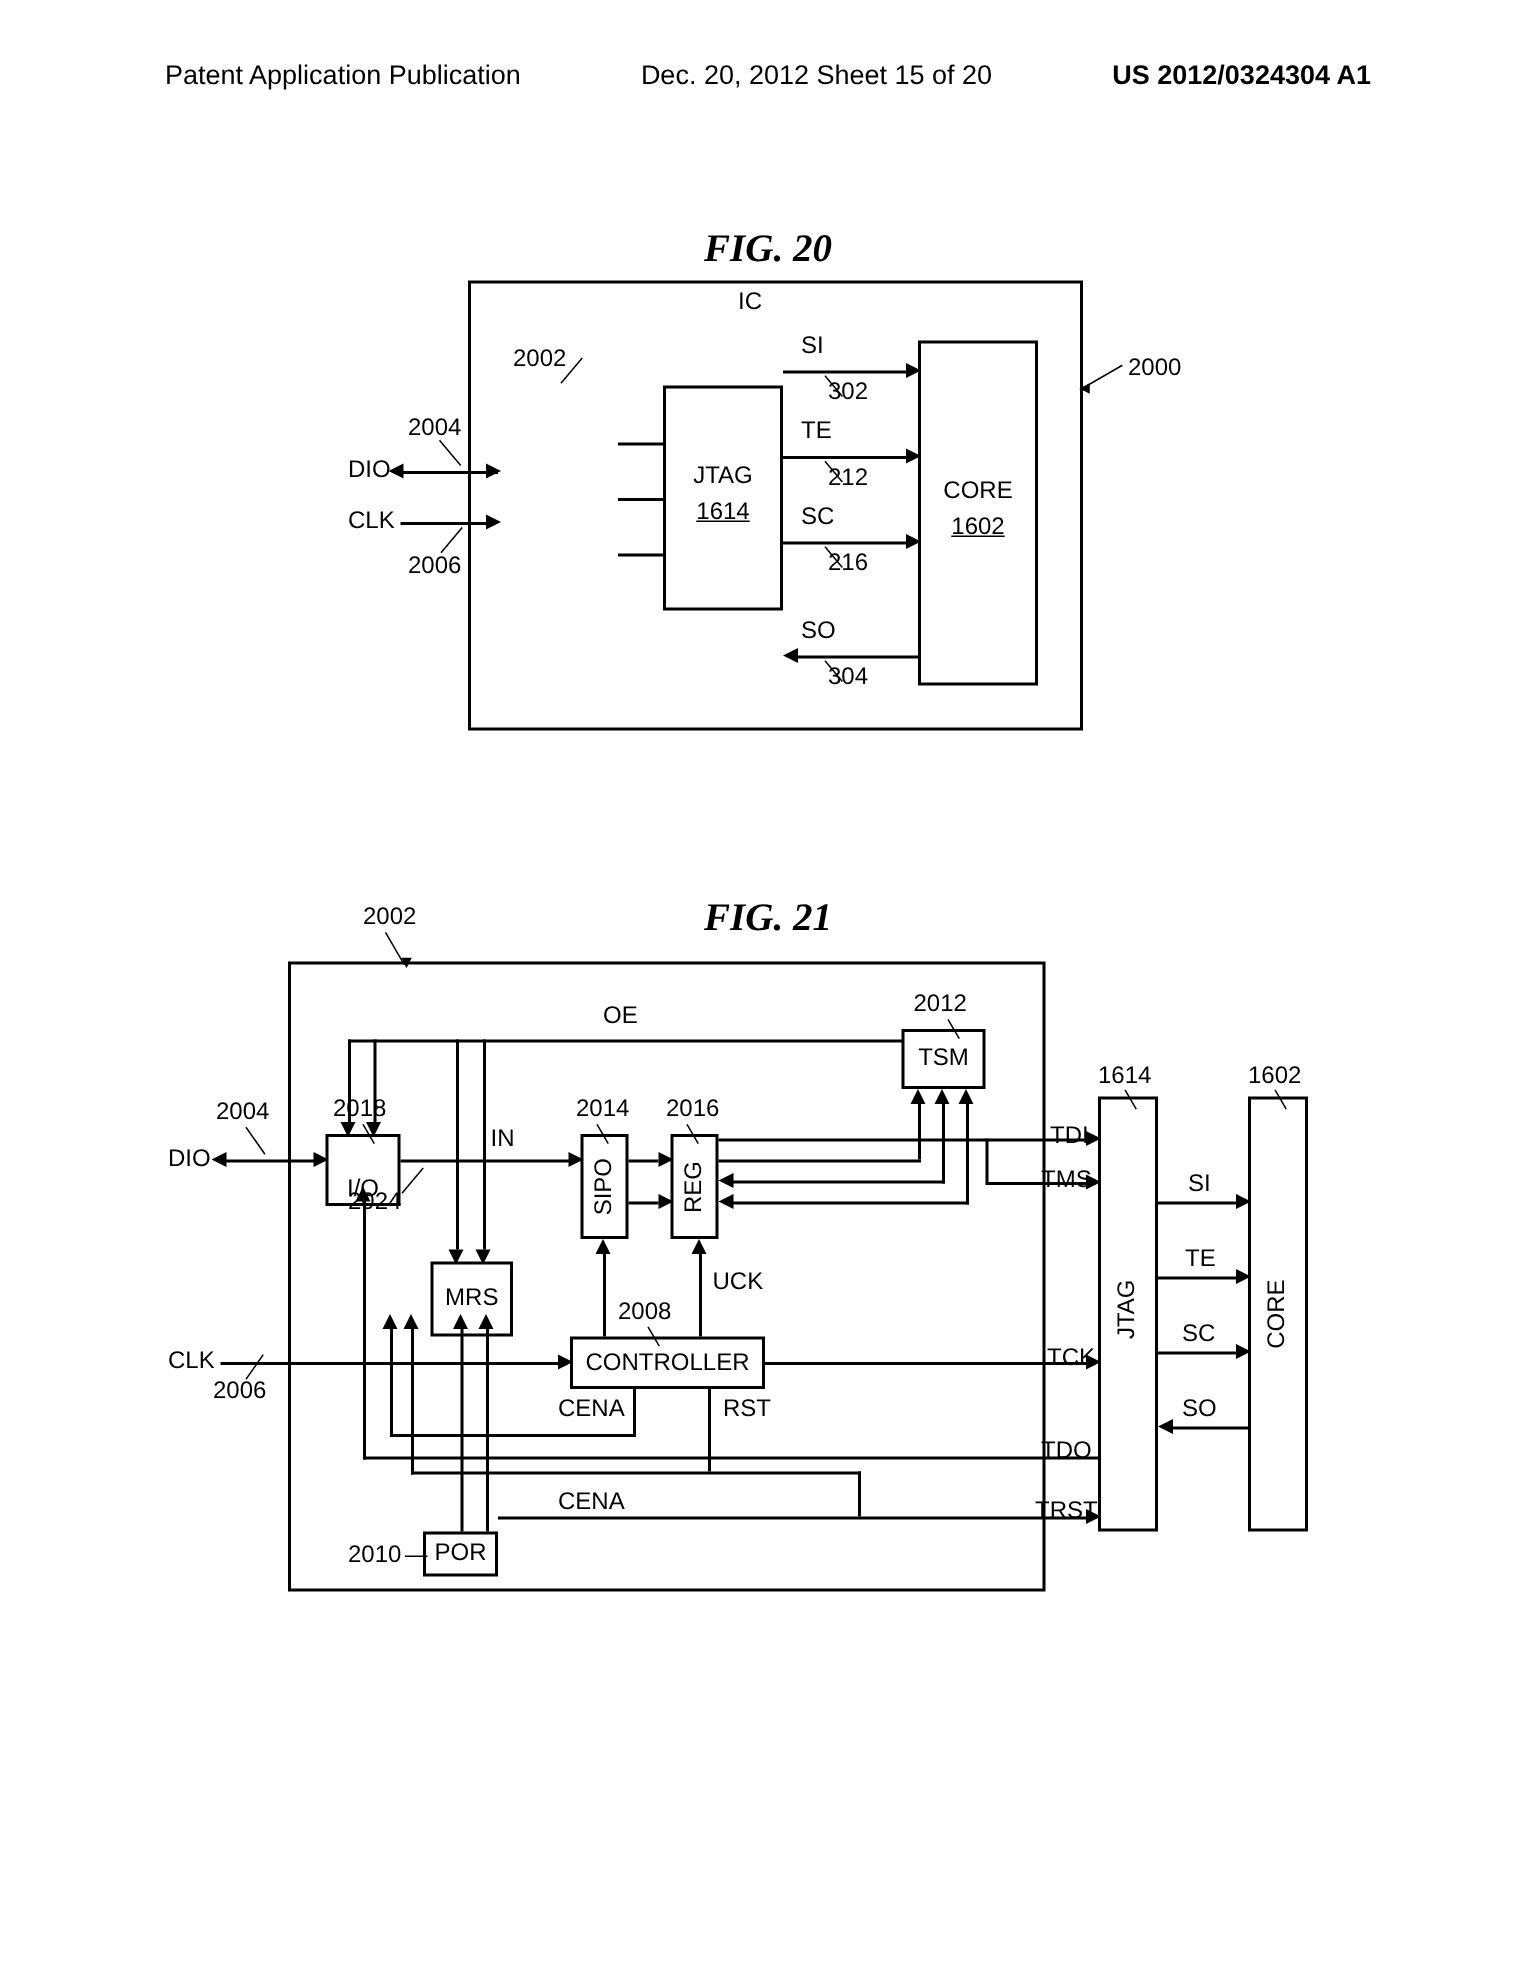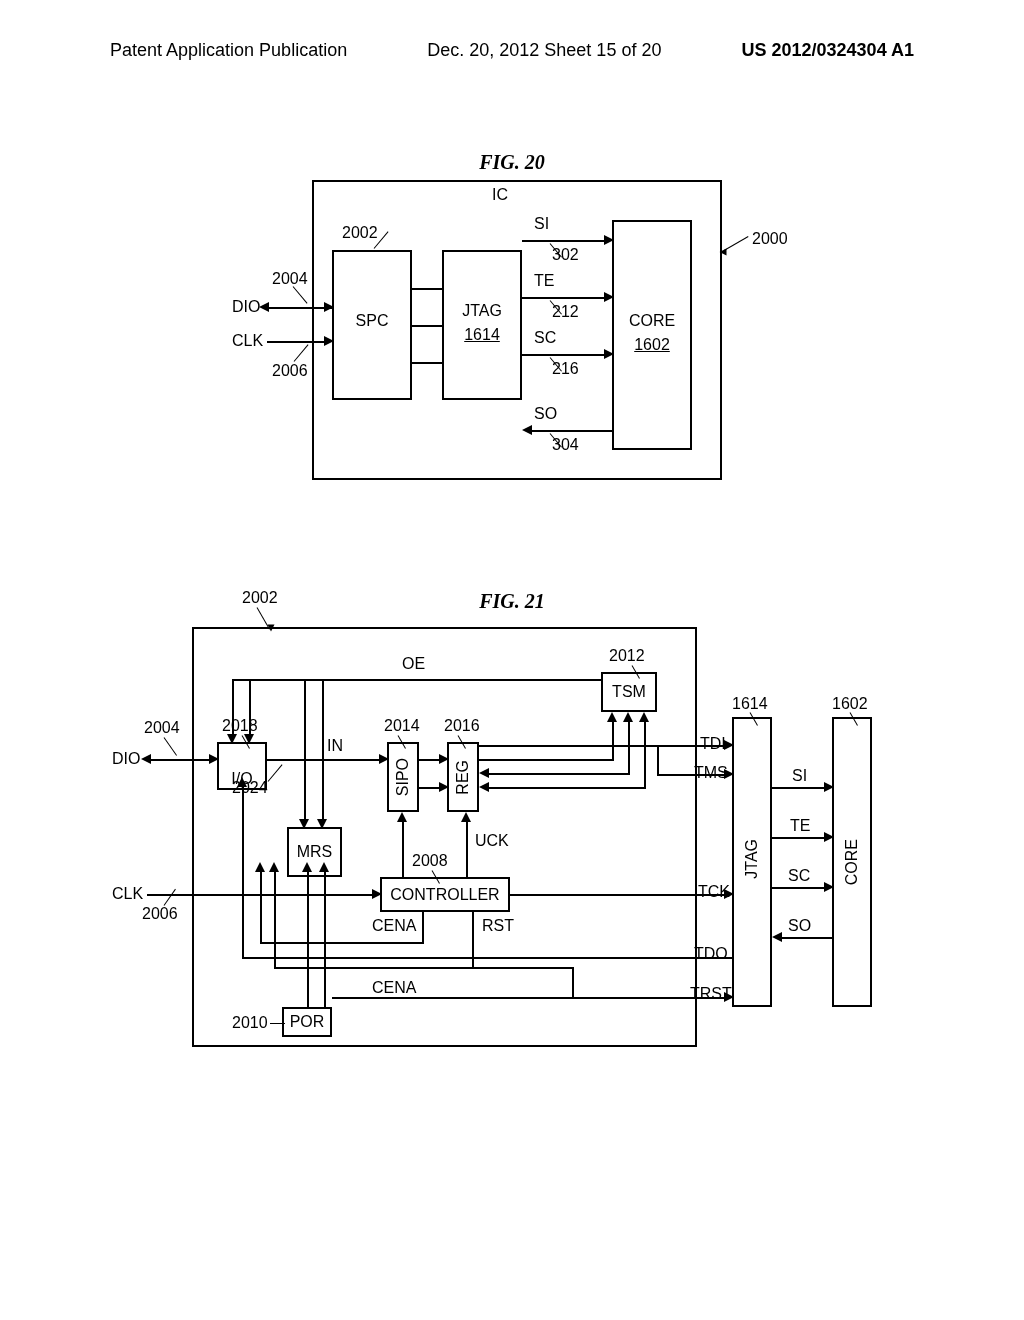--- a/index.html
+++ b/index.html
@@ -16,21 +16,21 @@
     justify-content: space-between;
     padding: 40px 110px 0 110px;
     font-size: 18px;
   }
   .page-header .app-no { font-weight: bold; }
   .figure-title {
     text-align: center;
     font-style: italic;
     font-weight: bold;
     font-family: "Times New Roman", serif;
-    font-size: 20px;
+    font-size: 26px;
   }
   .diagram {
     position: relative;
     margin: 0 auto;
   }
   .box {
     position: absolute;
     border: 2.5px solid #000;
     background: #fff;
     text-align: center;
@@ -81,23 +81,20 @@
   <span class="app-no">US 2012/0324304 A1</span>
 </div>
 
 <div class="figure-title" style="margin-top:90px">FIG. 20</div>
 
 <div class="diagram" style="width:560px; height:330px; margin-top:6px">
 
   <div class="box" style="left:80px; top:0; width:410px; height:300px"></div>
   <span class="lbl" style="left:260px; top:6px">IC</span>
 
-  <div class="box" style="left:100px; top:70px; width:80px; height:150px">
-    <div style="margin-top:60px">SPC</div>
-  </div>
 
   <div class="box" style="left:210px; top:70px; width:80px; height:150px">
     <div style="margin-top:50px">JTAG</div>
     <div class="underline" style="margin-top:6px">1614</div>
   </div>
 
   <div class="box" style="left:380px; top:40px; width:80px; height:230px">
     <div style="margin-top:90px">CORE</div>
     <div class="underline" style="margin-top:6px">1602</div>
   </div>

